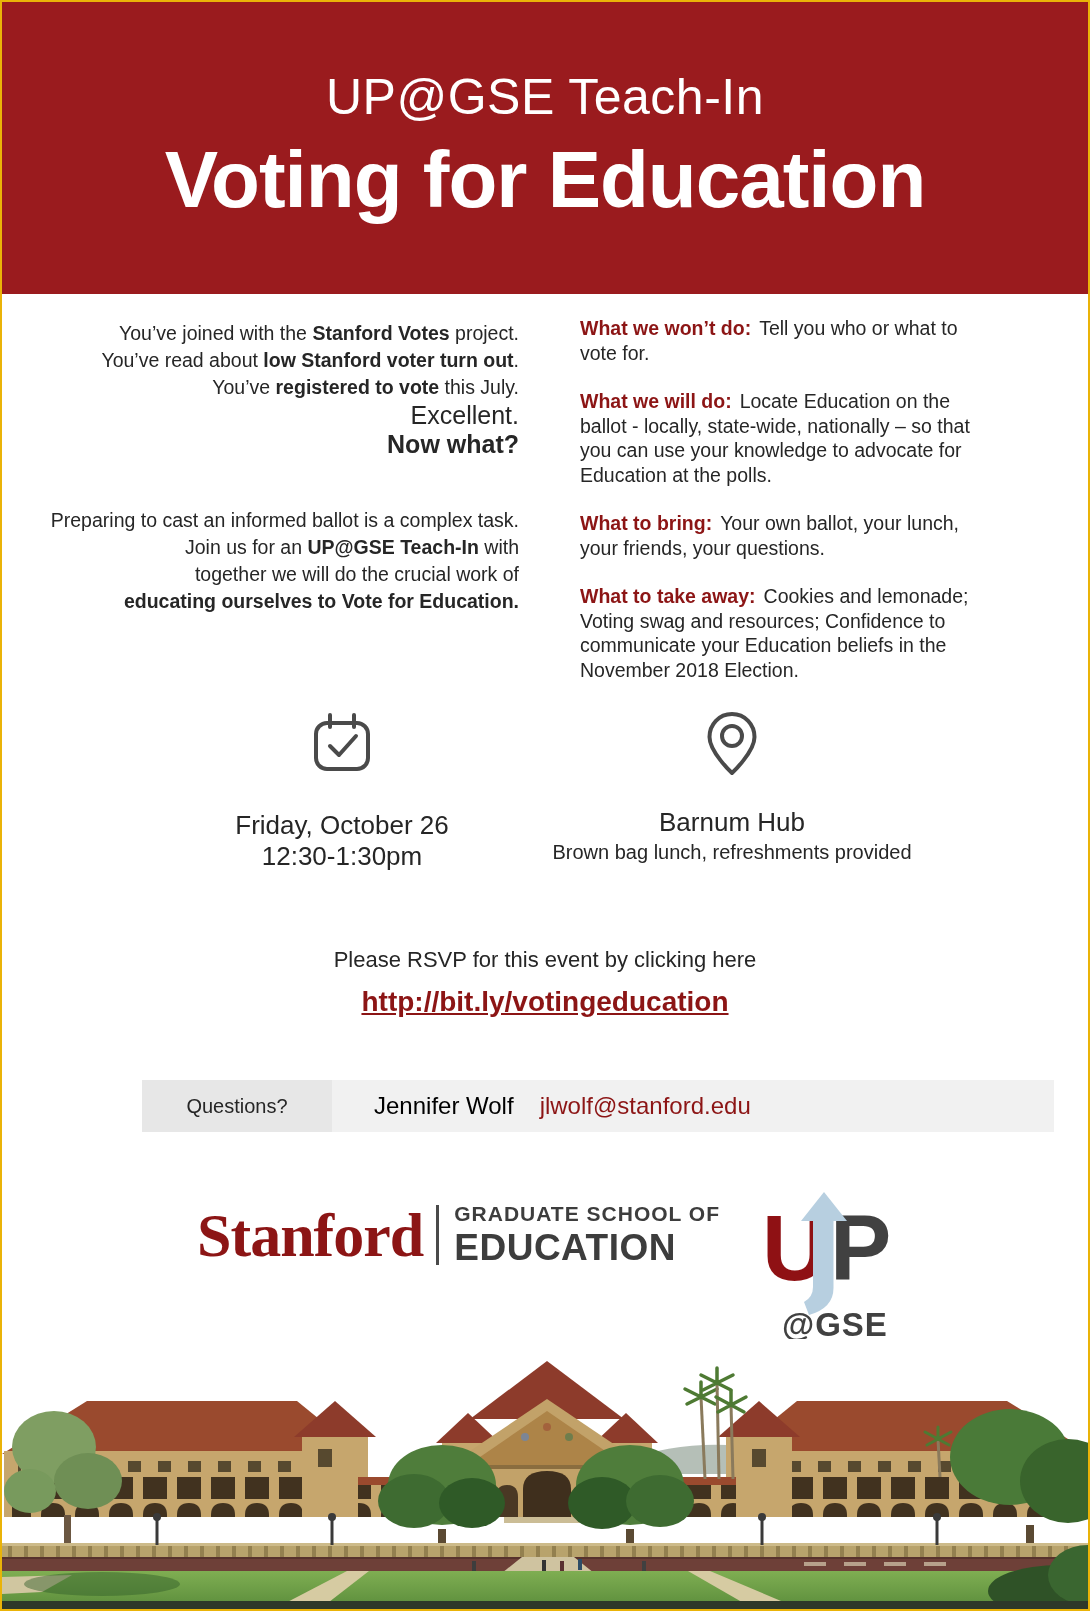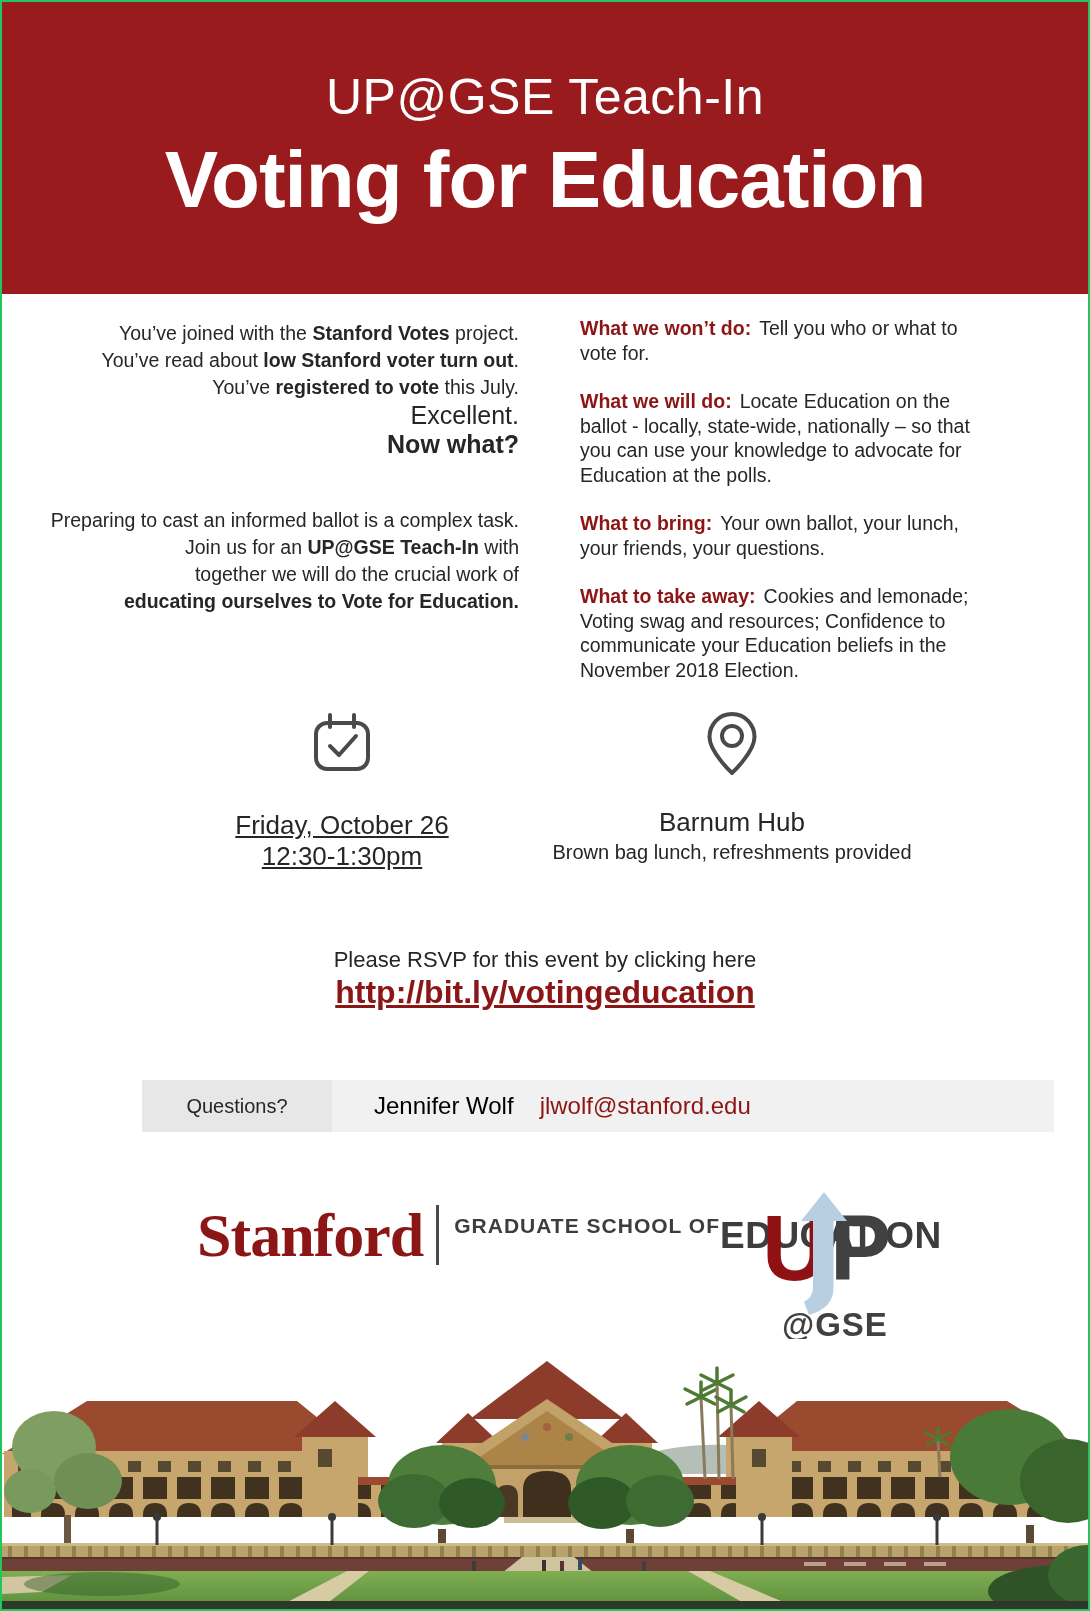--- a/index.html
+++ b/index.html
@@ -1,55 +1,55 @@
 <!DOCTYPE html>
 <html style="--banner: #9a1b1e; --accent: #8c1515; --text: #262626; --band-left: #e7e7e7; --band-right: #f1f1f1; --logo-gray: #3d3d3d; --logo-red: #8f1114; --arrow-blue: #b7cfe0;"><head>
 <meta charset="utf-8">
 <style>
   html,body{margin:0;padding:0;background:#ffffff;}
   .page{
     position:relative;width:1090px;height:1611px;margin:0 auto;
-    background:#ffffff;box-sizing:border-box;border:2px solid #22c55e;
+    background:#ffffff;box-sizing:border-box;border:2px solid #eab308;
     font-family:"Liberation Sans", sans-serif;color:var(--text,#262626);overflow:hidden;
   }
   
   .banner{position:absolute;top:0;left:0;right:0;height:292px;background:var(--banner,#9a1b1e);text-align:center;color:#ffffff;}
   .banner .kicker{padding-top:66px;font-size:50px;font-weight:400;letter-spacing:.5px;}
   .banner .title{margin-top:8px;font-size:80px;font-weight:700;letter-spacing:-1px;}
   
   .col-left{position:absolute;top:318px;left:47px;width:470px;text-align:right;font-size:19.5px;line-height:27px;}
   .col-left b{font-weight:700;}
   .excellent{font-size:25px;line-height:29px;}
   .prepare{margin-top:48px;}
   .col-right{position:absolute;top:314px;left:578px;width:415px;font-size:19.5px;line-height:24.5px;}
   .what-item{margin:0 0 24px 0;}
   .what-label{color:var(--accent,#8c1515);font-weight:700;margin-right:8px;}
   
-  .when{position:absolute;top:710px;left:180px;width:320px;text-align:center;text-decoration:underline;}
+  .when{position:absolute;top:710px;left:180px;width:320px;text-align:center;}
   .where{position:absolute;top:708px;left:535px;width:390px;text-align:center;}
   .detail-icon svg{display:inline-block;}
   .when .date{margin-top:32px;font-size:26px;line-height:31px;}
   .when .time{font-size:26px;line-height:31px;}
   .where .venue{margin-top:24px;font-size:26px;line-height:32px;}
   .where .note{font-size:20px;line-height:28px;}
   
   .rsvp{position:absolute;top:944px;left:0;right:0;text-align:center;}
   .rsvp .prompt{font-size:22px;line-height:28px;}
-  .rsvp .link{display:inline-block;margin-top:0;font-size:32px;font-weight:700;color:var(--accent,#8c1515);text-decoration:underline;cursor:pointer;}
+  .rsvp .link{display:inline-block;margin-top:12px;font-size:28px;font-weight:700;color:var(--accent,#8c1515);text-decoration:underline;cursor:pointer;}
   
   .questions{position:absolute;top:1078px;left:140px;width:912px;height:52px;display:flex;}
   .q-label{width:190px;background:var(--band-left,#e7e7e7);display:flex;align-items:center;justify-content:center;font-size:20px;}
   .q-contact{flex:1;background:var(--band-right,#f1f1f1);display:flex;align-items:center;padding-left:42px;gap:26px;}
   .q-name{font-size:24px;color:#000000;}
   .q-email{font-size:24px;color:var(--accent,#8c1515);cursor:pointer;}
   
   .logos-stanford{position:absolute;top:1200px;left:195px;height:66px;display:flex;align-items:center;}
   .s-wordmark{font-family:"Liberation Serif", serif;font-weight:700;font-size:62px;line-height:66px;color:var(--accent,#8c1515);letter-spacing:-1px;}
   .s-divider{width:3px;height:60px;background:#4a4a4a;margin:0 15px 0 13px;}
-  .s-school{display:flex;flex-direction:row;justify-content:flex-start;color:var(--logo-gray,#3d3d3d);}
+  .s-school{display:flex;flex-direction:column;justify-content:flex-start;color:var(--logo-gray,#3d3d3d);}
   .s-line1{font-size:21px;font-weight:700;letter-spacing:1px;}
   .s-line2{font-size:37px;font-weight:800;letter-spacing:.5px;margin-top:1px;}
   .logo-up{position:absolute;top:1180px;left:752px;width:160px;height:156px;}
   .up-u{position:absolute;left:8px;top:20px;font-size:92px;line-height:92px;font-weight:800;color:var(--logo-red,#8f1114);z-index:1;}
   .up-p{position:absolute;left:76px;top:20px;font-size:92px;line-height:92px;font-weight:800;color:#414141;z-index:2;}
   .up-arrow{position:absolute;left:46px;top:10px;z-index:3;}
   .up-tag{position:absolute;left:28px;top:124px;width:96px;text-align:center;font-size:33px;font-weight:700;color:#414141;letter-spacing:1px;}
   
   .campus{position:absolute;left:0;bottom:0;width:1090px;height:270px;}
 </style>

